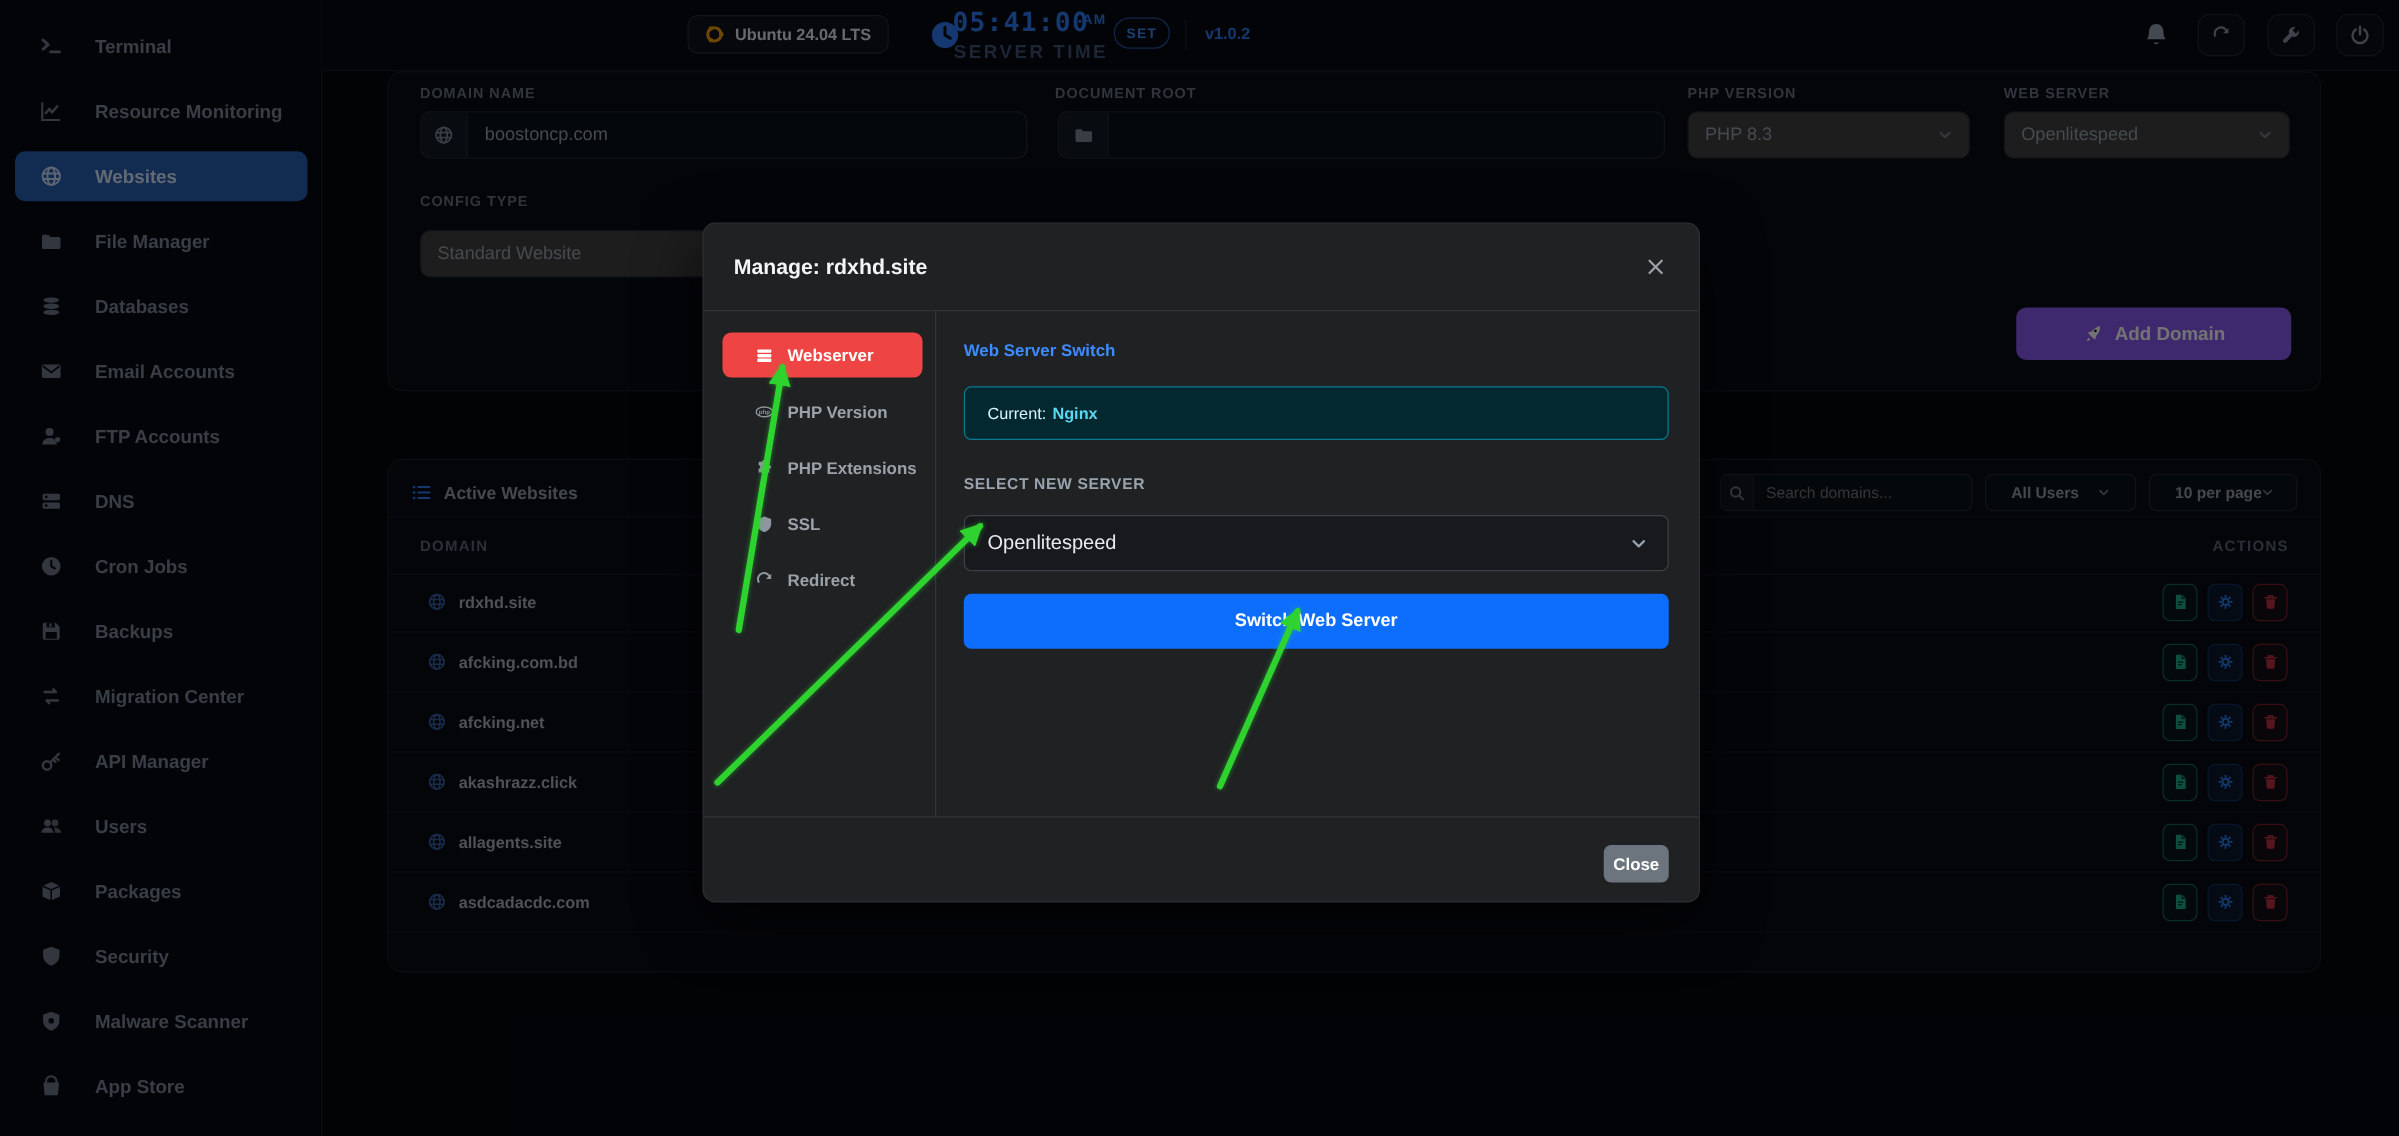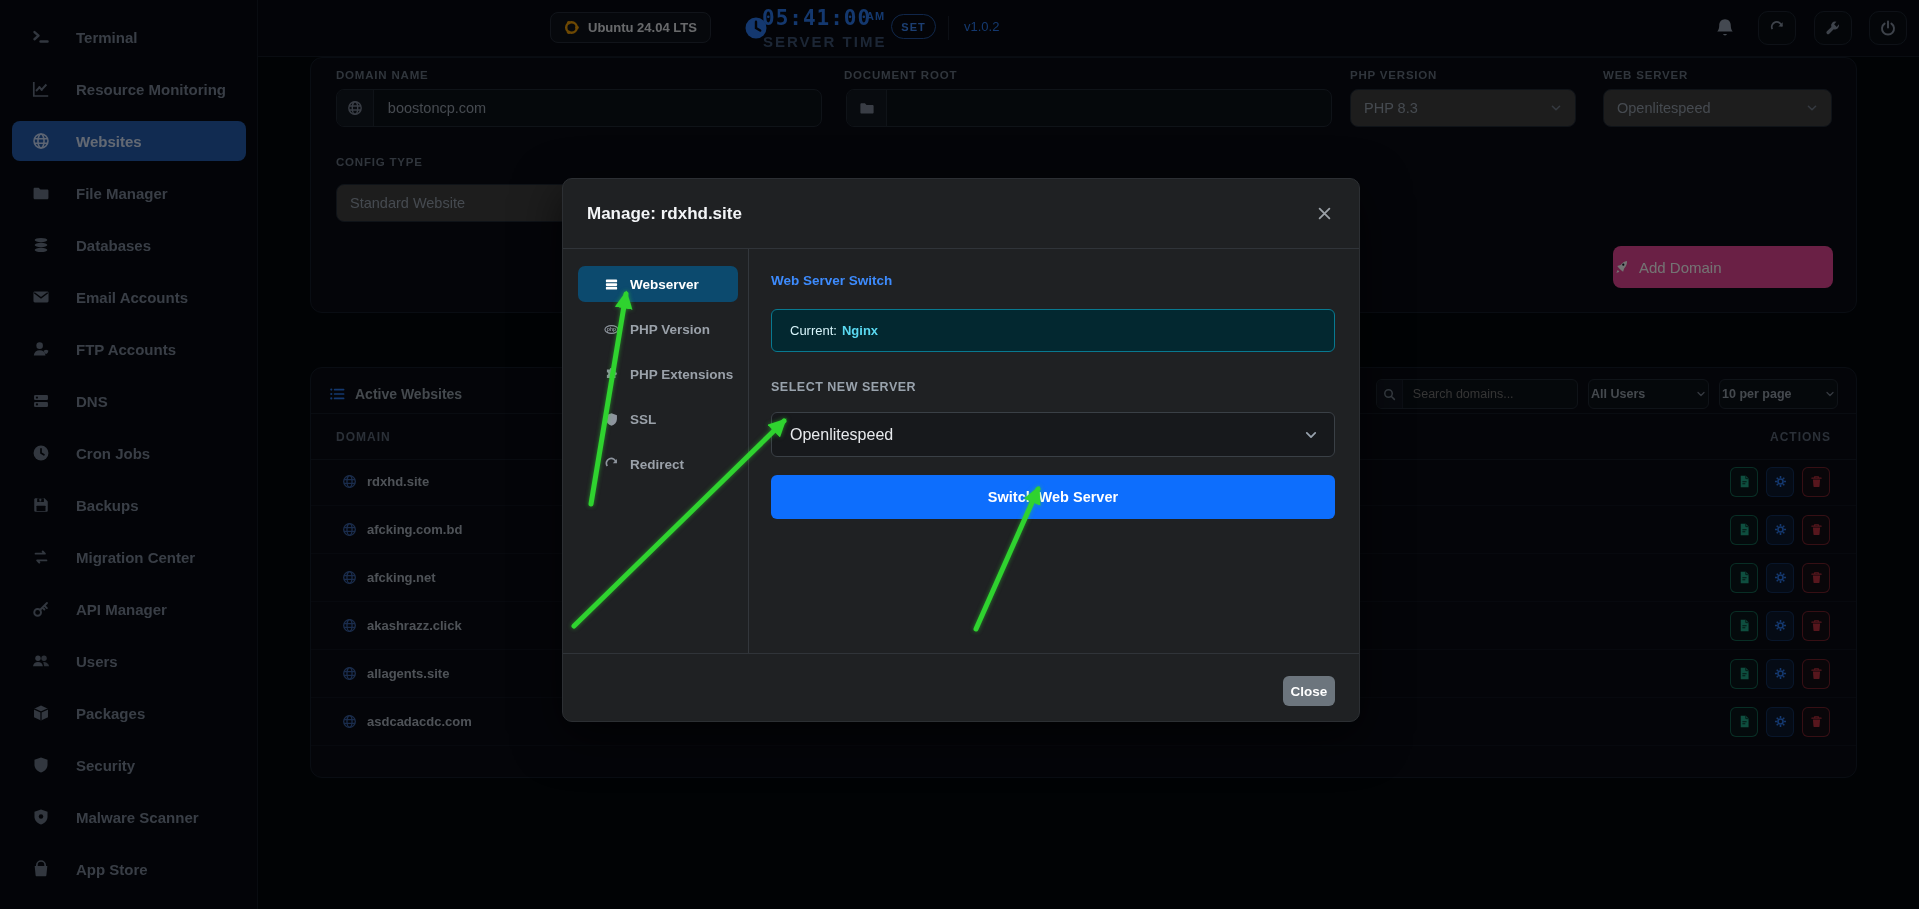--- a/index.html
+++ b/index.html
@@ -22,48 +22,48 @@
 
   
   .topbar{position:absolute;left:258px;top:0;width:1661px;height:57px;background:#070b12;border-bottom:1px solid #141b26}
   .os-badge{position:absolute;left:292px;top:12px;width:161px;height:31px;border:1px solid #262d3a;background:#0e131b;border-radius:8px;display:flex;align-items:center;gap:8px;padding:0 12px;cursor:pointer}
   .os-badge .icon{width:17px;height:17px;color:#f2a007}
   .os-badge span{font-size:13px;font-weight:700;color:#e6e9ee;white-space:nowrap}
   .time-digits{position:absolute;left:504px;top:6px;font-family:"DejaVu Sans Mono",monospace;font-weight:700;font-size:21px;color:#2d7df5;letter-spacing:1px}
   .time-mer{position:absolute;left:608px;top:10px;font-size:11px;font-weight:700;color:#2d7df5;letter-spacing:1px}
   .time-cap{position:absolute;left:505px;top:33px;font-size:15px;font-weight:700;color:#3f5576;letter-spacing:2px}
   .set-btn{position:absolute;left:633px;top:14px;width:45px;height:25px;border:1px solid #2456a5;border-radius:13px;color:#3e8bfd;font-size:11px;font-weight:700;letter-spacing:1px;display:flex;align-items:center;justify-content:center;cursor:pointer}
-  .tb-ver{position:absolute;left:706px;top:19px;font-size:13px;font-weight:400;color:#2d7df5}
+  .tb-ver{position:absolute;left:706px;top:19px;font-size:13px;font-weight:700;color:#2d7df5}
   .tb-sep{position:absolute;width:1px;height:24px;top:16px;background:#1b2330}
   .tb-btn{position:absolute;top:11px;width:38px;height:34px;border:1px solid #1f2734;border-radius:10px;display:flex;align-items:center;justify-content:center;color:#8b95a6;cursor:pointer;background:#0a0f16}
   .tb-btn .icon{width:16px;height:16px}
   .bell{position:absolute;left:1456px;top:17px;width:22px;height:22px;color:#98a2b3;cursor:pointer}
 
   
   .card{position:absolute;background:#090d14;border:1px solid #161e2a;border-radius:12px}
   .f-label{position:absolute;font-size:11.5px;font-weight:700;letter-spacing:.8px;color:#6b7685}
   .inp{position:absolute;height:38px;background:#0d1219;border:1px solid #222a36;border-radius:8px;display:flex;align-items:center;overflow:hidden}
   .inp .seg{width:40px;height:100%;background:#131922;border-right:1px solid #222a36;display:flex;align-items:center;justify-content:center;color:#7e8899}
   .inp .seg .icon{width:16px;height:16px}
   .inp input{background:transparent;border:0;outline:0;color:#9aa4b1;font-size:14.5px;font-family:"Liberation Sans",sans-serif;padding:0 14px;width:100%}
   .sel{position:absolute;height:38px;background:#404040;border:1px solid #222a36;border-radius:8px;display:flex;align-items:center;justify-content:space-between;padding:0 13px;cursor:pointer}
   .sel .v{font-size:14.5px;color:#9aa4b1;white-space:nowrap}
   .sel .icon{width:12px;height:12px;color:#76808f}
-  .primary-btn{position:absolute;background:#ec4899;border-radius:8px;display:flex;align-items:center;justify-content:flex-start;gap:10px;color:#fff;font-size:15px;font-weight:400;cursor:pointer}
+  .primary-btn{position:absolute;background:#8b5cf6;border-radius:8px;display:flex;align-items:center;justify-content:center;gap:10px;color:#fff;font-size:15px;font-weight:700;cursor:pointer}
   .primary-btn .icon{width:16px;height:16px}
 
   .panel-title{position:absolute;display:flex;align-items:center;gap:10px}
   .panel-title .icon{width:16px;height:16px;color:#2d7df5}
   .panel-title span{font-size:14px;font-weight:700;color:#98a2ad}
   .mini{height:30px;border-radius:6px;border:1px solid #222a36;background:#0d1219}
   .search-grp{position:absolute;display:flex;align-items:center;overflow:hidden}
   .search-grp .seg{width:30px;height:100%;display:flex;align-items:center;justify-content:center;color:#76808f;border-right:1px solid #1b2230;background:#121822}
   .search-grp .seg .icon{width:13px;height:13px}
   .search-grp input{background:transparent;border:0;outline:0;color:#8b95a3;font-size:12.5px;padding:0 10px;width:100%;font-family:"Liberation Sans",sans-serif}
-  .mini-sel{position:absolute;display:flex;align-items:center;justify-content:space-between;padding:0 2px;cursor:pointer}
+  .mini-sel{position:absolute;display:flex;align-items:center;justify-content:space-between;padding:0 20px;cursor:pointer}
   .mini-sel .v{font-size:12.5px;font-weight:600;color:#98a2ad;white-space:nowrap}
   .mini-sel .icon{width:10px;height:10px;color:#76808f}
 
   .th{font-size:12px;font-weight:700;letter-spacing:1px;color:#5f6b7c}
   .rows{position:absolute;left:311px;top:458px;width:1545px}
   .site-row{position:relative;height:48px;border-bottom:1px solid #10161f;display:flex;align-items:center;justify-content:space-between;padding:0 26px 0 31px}
   .site-cell{display:flex;align-items:center;gap:10px}
   .site-cell .icon{width:15px;height:15px;color:#3a62a8}
   .site-cell span{font-size:13px;font-weight:700;color:#aeb6c2}
   .row-actions{display:flex;gap:8px}
@@ -77,21 +77,21 @@
   .backdrop{position:absolute;inset:0;background:rgba(0,0,0,.55);z-index:10}
   .modal{position:absolute;left:562px;top:178px;width:798px;height:544px;background:#1f2123;border:1px solid #2c2f33;border-radius:10px;z-index:20;box-shadow:0 14px 48px rgba(0,0,0,.65)}
   .m-head{position:absolute;left:0;top:0;width:100%;height:70px;border-bottom:1px solid #303439;display:flex;align-items:center;justify-content:space-between;padding:0 26px 0 24px}
   .m-title{font-size:17px;font-weight:700;color:#f3f5f7}
   .m-x{width:17px;height:17px;color:#9aa0a6;cursor:pointer}
   .m-divider{position:absolute;left:185px;top:70px;width:1px;height:404px;background:#33373c}
   .m-tabs{position:absolute;left:15px;top:87px;width:160px}
   .m-tab{display:flex;align-items:center;height:36px;margin-bottom:9px;border-radius:7px;padding-left:15px;cursor:pointer}
   .m-tab .icon{width:15px;height:15px;color:#8e959e}
   .m-tab span{margin-left:11px;font-size:13.5px;font-weight:600;color:#9aa1a9;white-space:nowrap}
-  .m-tab.active{background:#0c4a6e}
+  .m-tab.active{background:#ef4444}
   .m-tab.active .icon{color:#fff}
   .m-tab.active span{color:#fff;font-weight:700}
   .m-sec-title{position:absolute;left:208px;top:94px;font-size:13.5px;font-weight:700;color:#3d8bfd}
   .cur-box{position:absolute;left:208px;top:130px;width:564px;height:43px;background:#032830;border:1px solid #087990;border-radius:6px;display:flex;align-items:center;padding:0 18px;font-size:13px;color:#d8f5fb}
   .cur-box b{color:#5ad8f0;margin-left:5px;font-weight:700}
   .m-sel-label{position:absolute;left:208px;top:201px;font-size:12.5px;color:#99a3ad;letter-spacing:.5px;font-weight:600}
   .m-select{position:absolute;left:208px;top:233px;width:564px;height:45px;background:#17191c;border:1px solid #3a4046;border-radius:6px;display:flex;align-items:center;justify-content:space-between;padding:0 16px 0 18px;cursor:pointer}
   .m-select .v{font-size:16px;color:#e8eaed}
   .m-select .icon{width:14px;height:14px;color:#98a2ad}
   .m-switch{position:absolute;left:208px;top:296px;width:564px;height:44px;background:#0d6efd;border-radius:6px;display:flex;align-items:center;justify-content:center;color:#fff;font-size:14.5px;font-weight:600;cursor:pointer}

